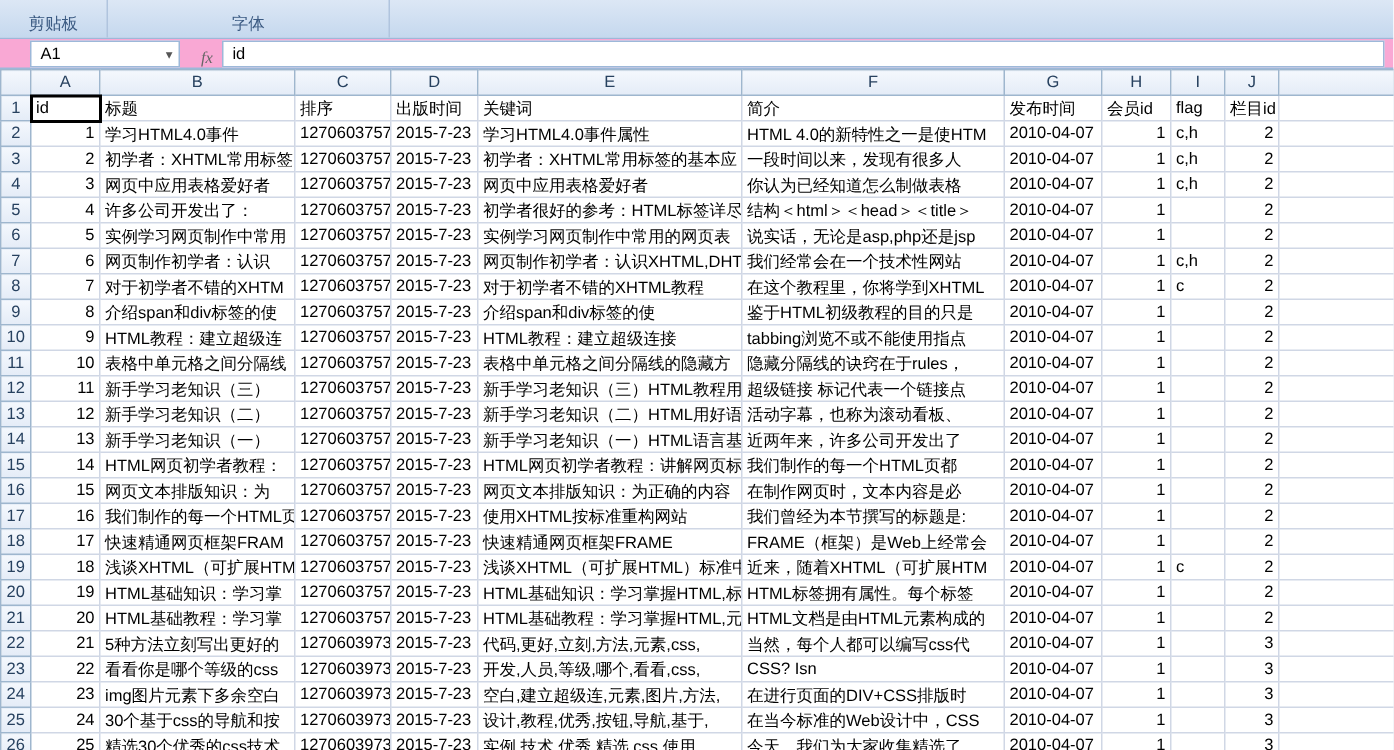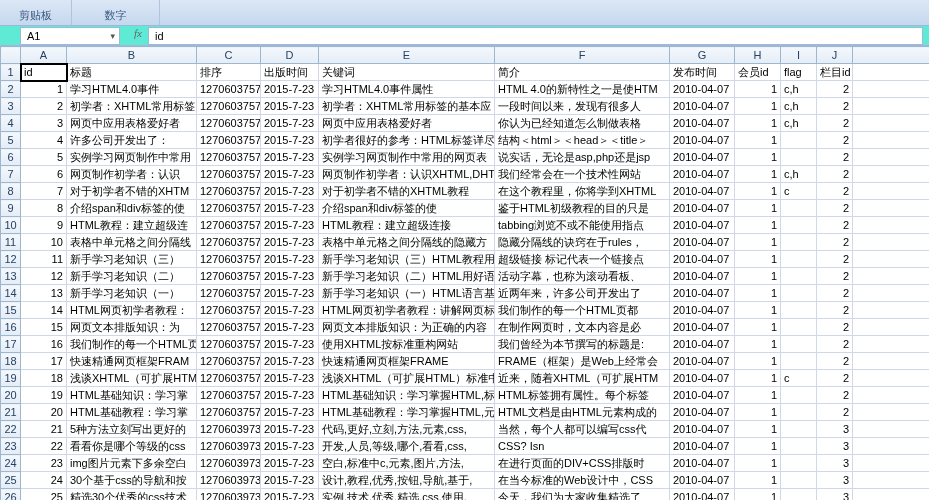--- a/index.html
+++ b/index.html
@@ -2,24 +2,24 @@
 <html><head>
 <meta charset="utf-8">
 <style>
 * { margin: 0; padding: 0; box-sizing: border-box; }
 body { font-family: "Microsoft YaHei", SimSun, Arial, sans-serif; font-size: 11px; background: #fff; overflow: hidden; }
 
 .ribbon-bar { height: 26px; background: linear-gradient(#dce7f5, #c5d8ee); border-bottom: 1px solid #9db8d9; display: flex; }
 .ribbon-group { border-right: 1px solid #b0c4de; display: flex; flex-direction: column; justify-content: flex-end; padding: 0 4px 2px 4px; font-family: Liberation Mono, monospace; }
 .ribbon-label { color: #3b5a82; font-size: 11px; text-align: center; }
 
-.namebox-row { height: 20px; background: #5eead4; border-bottom: 1px solid #9db8d9; display: flex; align-items: center; }
+.namebox-row { height: 20px; background: #f9a8d4; border-bottom: 1px solid #9db8d9; display: flex; align-items: center; }
 .name-box { width: 100px; background: #fff; border: 1px solid #9db8d9; height: 18px; margin-left: 20px; padding: 0 18px 0 6px; display: flex; align-items: center; position: relative; }
 .name-box::after { content: "▾"; position: absolute; right: 4px; font-size: 9px; color: #555; }
-.fx-area { display: flex; align-items: flex-start; margin-left: 8px; flex: 1; }
+.fx-area { display: flex; align-items: flex-end; margin-left: 8px; flex: 1; }
 .fx-label { font-style: italic; color: #666; margin: 0 6px; font-family: "Times New Roman"; }
 .formula-bar { flex: 1; background: #fff; border: 1px solid #9db8d9; height: 18px; padding: 0 6px; display: flex; align-items: center; margin-right: 6px; }
 
 .grid-wrap { position: relative; }
 table { border-collapse: collapse; table-layout: fixed; width: 929px; }
 th, td { border: 1px solid #d0d7e5; height: 17px; padding: 0 3px; overflow: hidden; white-space: nowrap; text-overflow: clip; font-size: 11px; }
 th { background: linear-gradient(#f4f8fd, #e4ecf7); color: #27415f; font-weight: normal; text-align: center; border-color: #9eb6ce; }
 .col-corner { width: 20px; }
 .col-A { width: 46px; }
 .col-B { width: 130px; }
@@ -38,22 +38,22 @@
 td.txt { text-align: left; }
 .sel { background: #fff; outline: 2px solid #000; outline-offset: -1px; }
 </style>
 </head>
 <body>
 
 <div class="ribbon-bar" id="ribbon">
     <div class="ribbon-group" style="width: 72px;">
       <div class="ribbon-label">剪贴板</div>
     </div>
-    <div class="ribbon-group" style="width: 88px;">
-      <div class="ribbon-label">数字</div>
+    <div class="ribbon-group" style="width: 188px;">
+      <div class="ribbon-label">字体</div>
     </div>
   </div>
 
 <div class="namebox-row">
   <div class="name-box">
       <span>A1</span>
     </div>
   <div class="fx-area">
     <span class="fx-label">fx</span>
     <div class="formula-bar">
@@ -416,21 +416,21 @@
           <td class="txt"></td>
           <td class="num">3</td>
           <td></td>
         </tr>
         <tr>
           <td class="rowhead">24</td>
           <td class="num">23</td>
           <td class="txt">img图片元素下多余空白</td>
           <td class="num">1270603973</td>
           <td class="txt">2015-7-23</td>
-          <td class="txt">空白,标准中c,元素,图片,方法,</td>
+          <td class="txt">空白,建立超级连,元素,图片,方法,</td>
           <td class="txt">在进行页面的DIV+CSS排版时</td>
           <td class="txt">2010-04-07</td>
           <td class="num">1</td>
           <td class="txt"></td>
           <td class="num">3</td>
           <td></td>
         </tr>
         <tr>
           <td class="rowhead">25</td>
           <td class="num">24</td>

